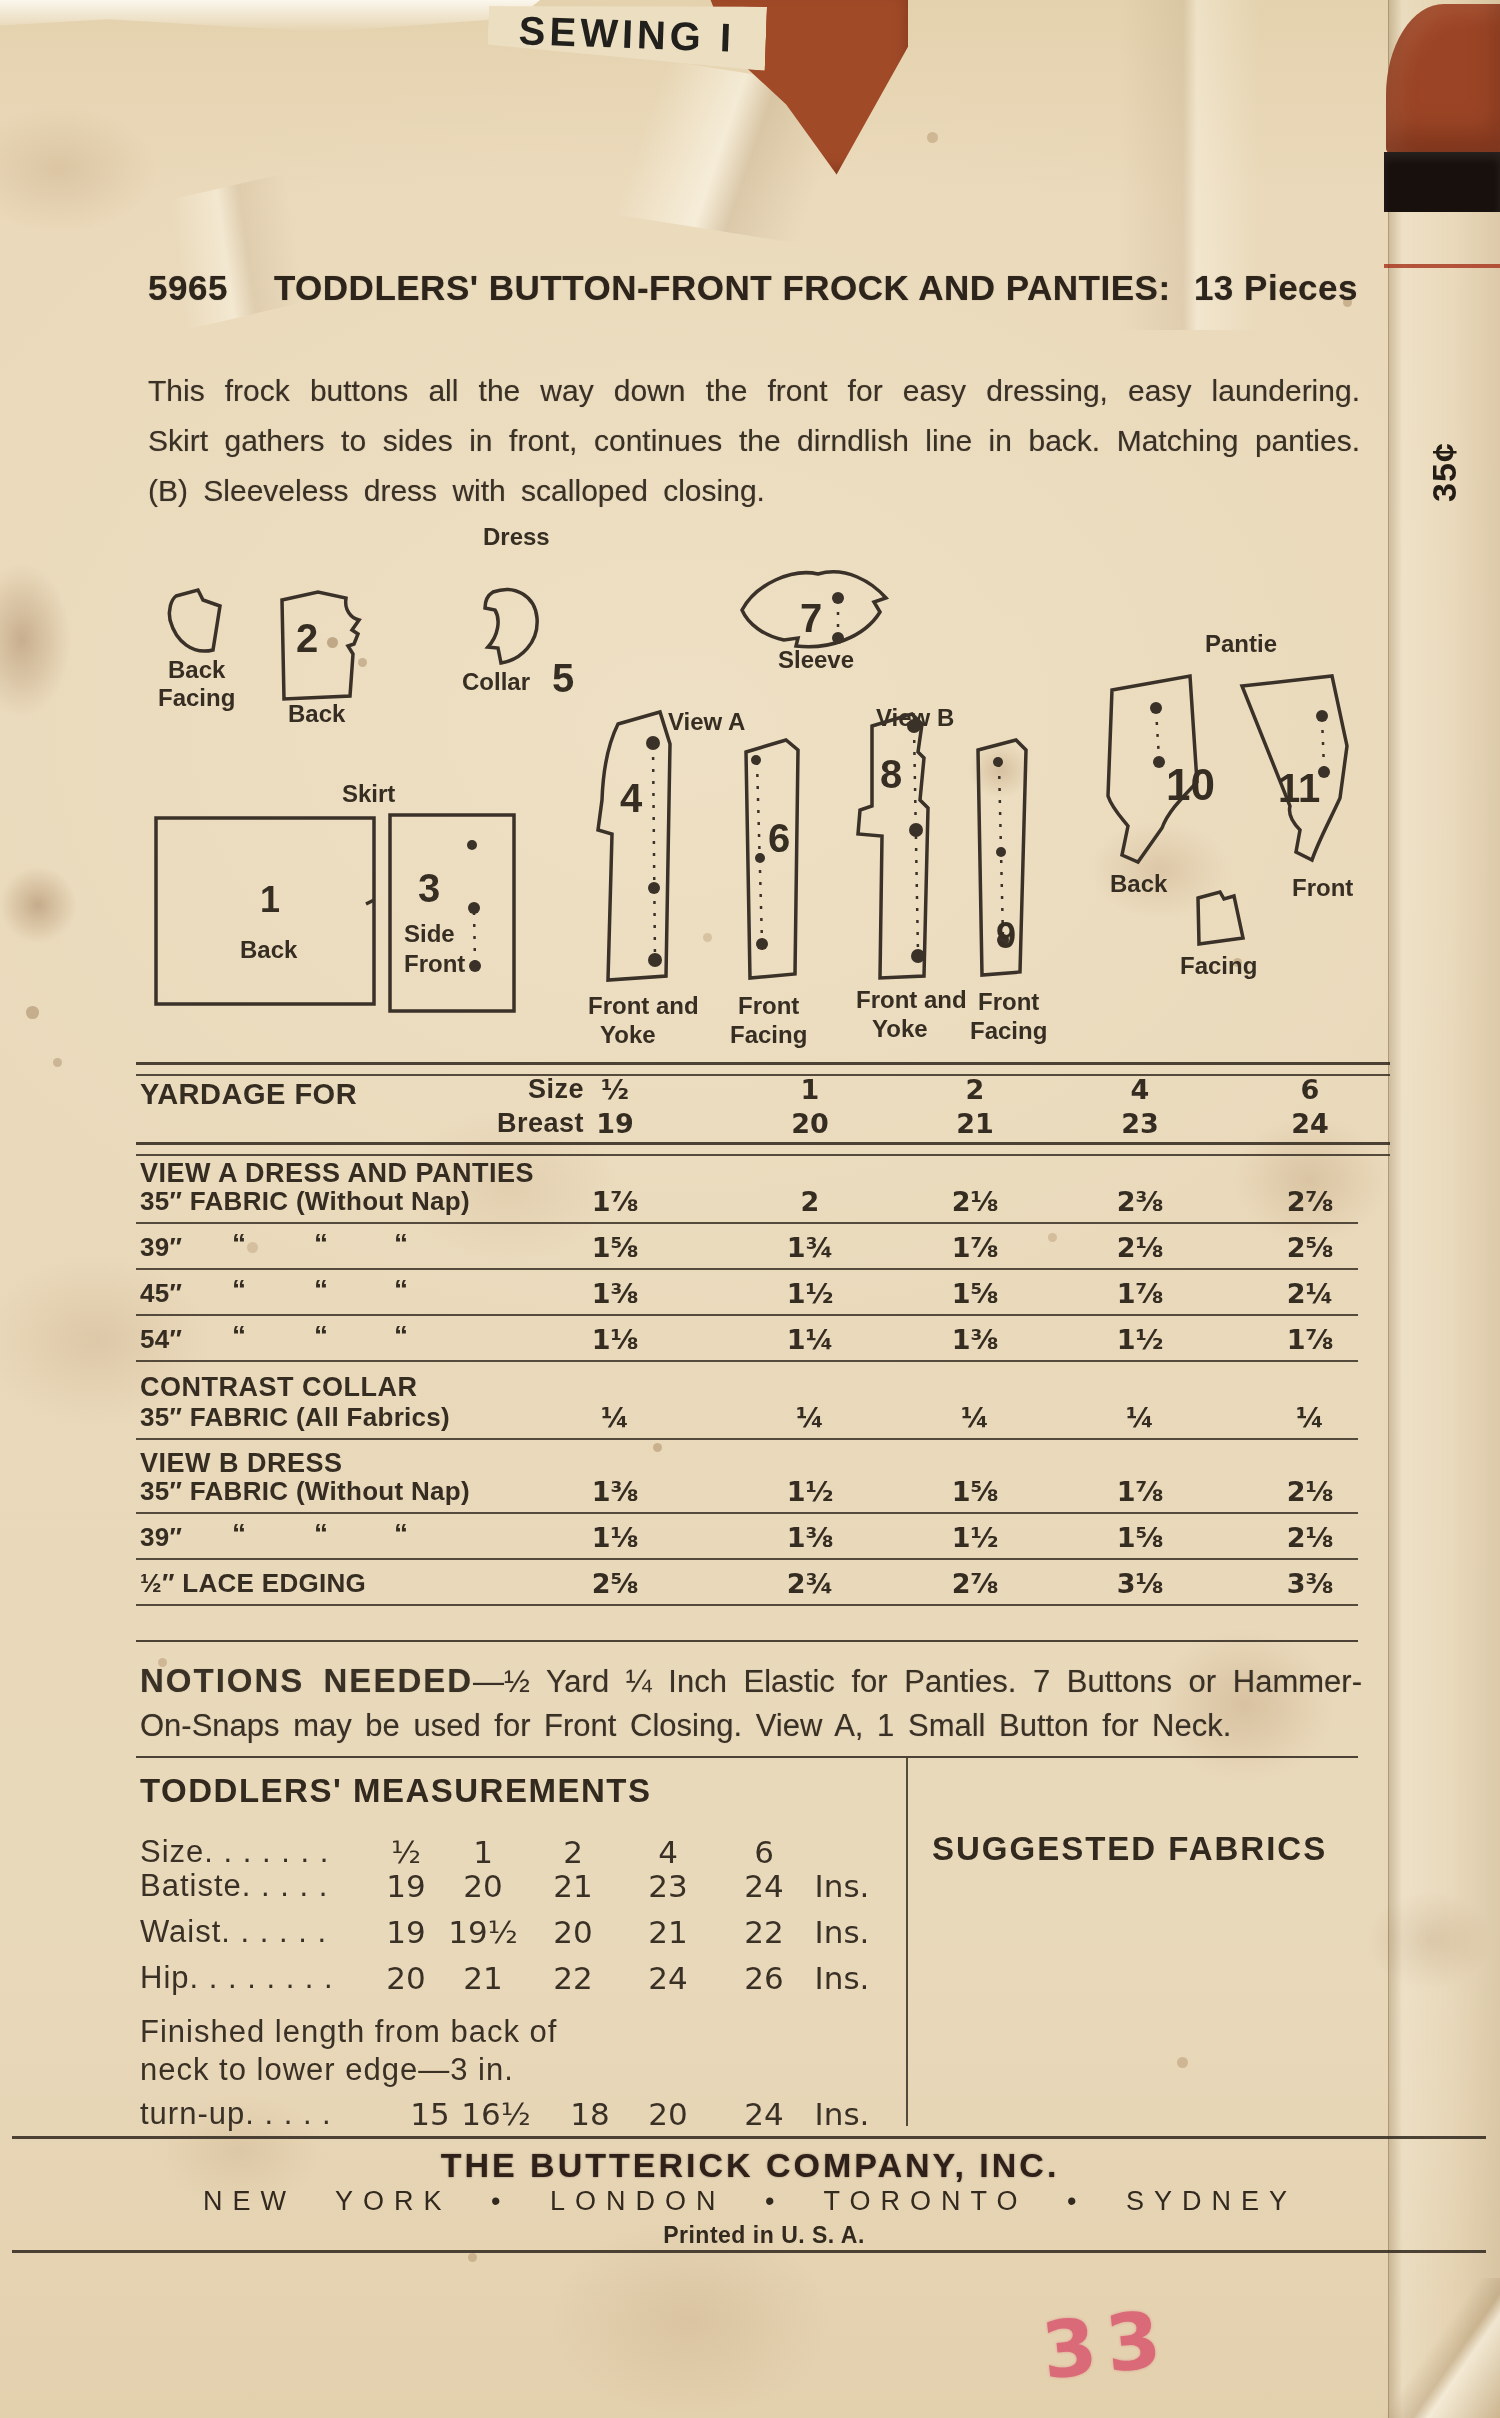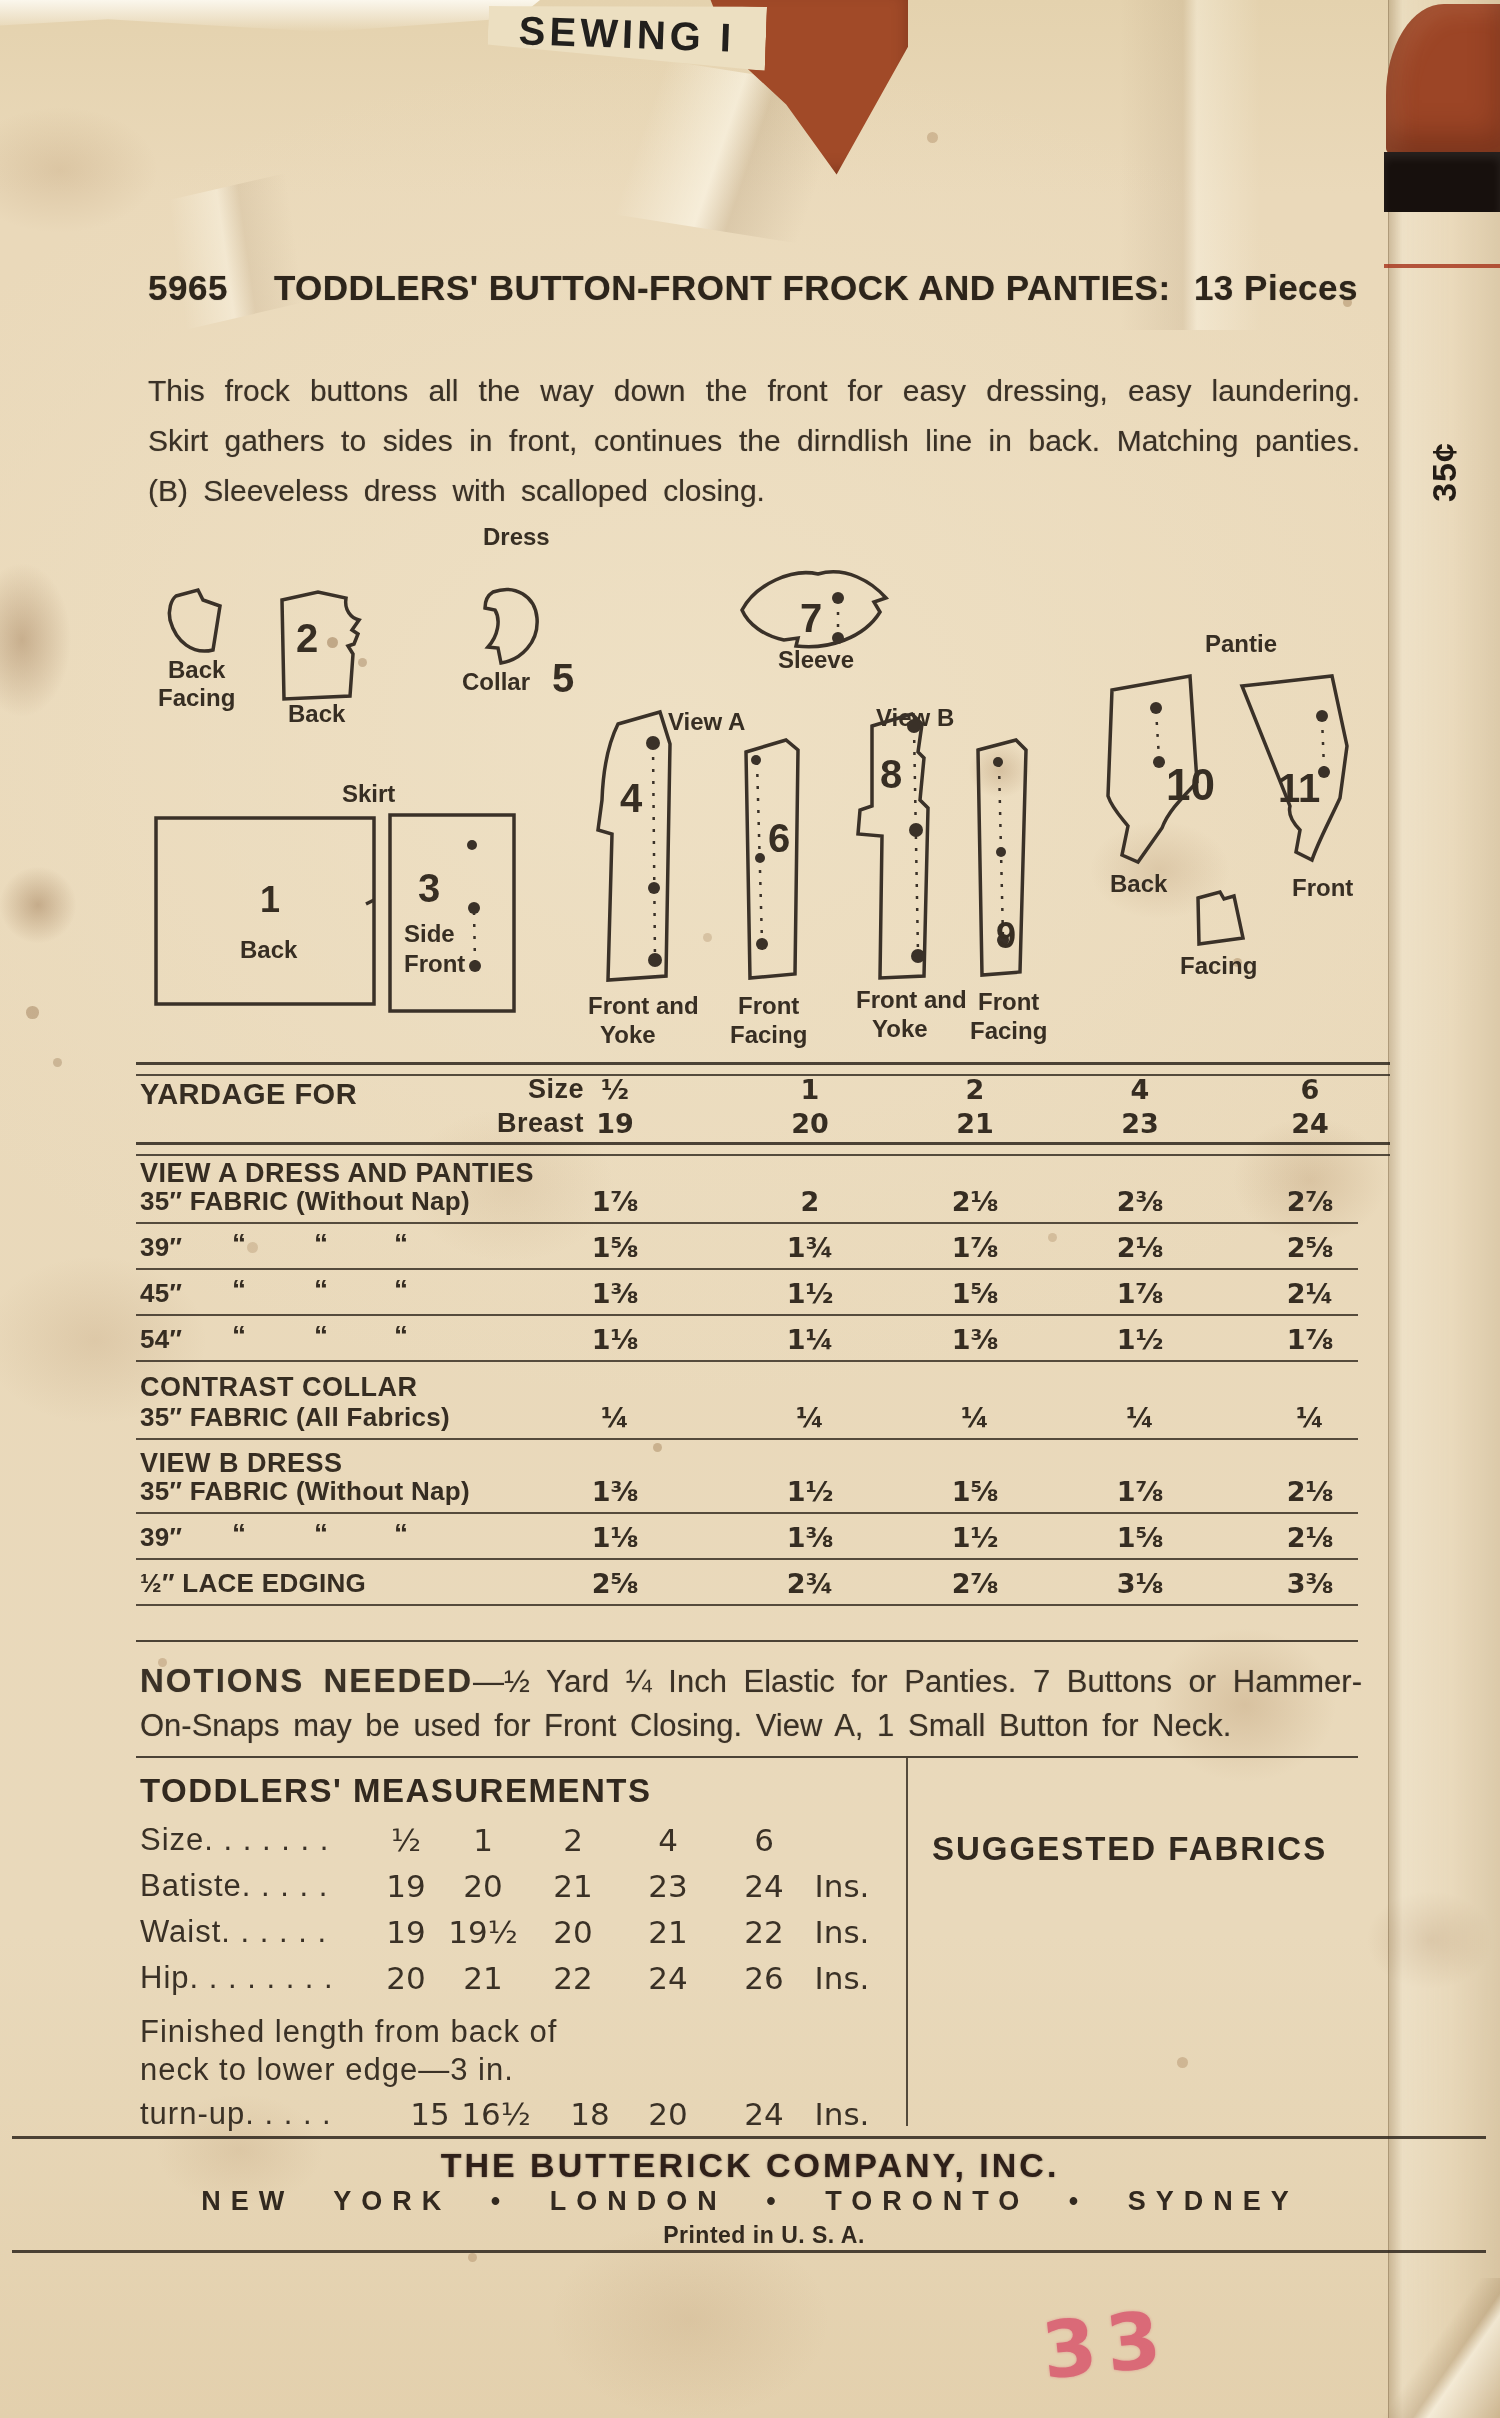--- a/index.html
+++ b/index.html
@@ -107,21 +107,21 @@
   .mnote{position:absolute;left:4px;white-space:nowrap;letter-spacing:1px;}
   .divider-v{position:absolute;left:906px;top:1758px;width:2px;height:368px;background:rgba(47,39,29,.8);}
   
   .fabrics{position:absolute;left:932px;top:1824px;width:452px;color:#3a3126;}
   .fabrics .ftitle{font-size:33px;font-weight:700;letter-spacing:2px;color:#32291f;margin:6px 0 18px 0;}
   .fabrics .ftext{font-size:29px;line-height:43px;letter-spacing:.3px;}
   
   .f-company{position:absolute;left:0;top:2146px;width:1500px;text-align:center;
     font-size:34px;font-weight:700;letter-spacing:3px;color:#2f2019;text-shadow:0 0 2px rgba(47,32,25,.5);}
   .f-cities{position:absolute;left:10px;top:2186px;width:1480px;text-align:center;
-    font-size:27px;font-weight:700;letter-spacing:10px;word-spacing:22px;color:#32291f;}
+    font-size:27px;font-weight:400;letter-spacing:10px;word-spacing:22px;color:#32291f;}
   .f-printed{position:absolute;left:0;top:2222px;width:1500px;text-align:center;
     font-size:23px;font-weight:700;letter-spacing:.5px;color:#32291f;margin-left:14px;}
   .stamp{position:absolute;left:1042px;top:2300px;font-family:"DejaVu Sans",sans-serif;
     font-size:78px;font-weight:700;letter-spacing:10px;color:#d95f72;transform:rotate(-6deg);
     text-shadow:0 0 3px rgba(217,95,114,.55);opacity:.9;}
 </style>
 </head>
 <body>
 
 <div class="page">
@@ -359,21 +359,21 @@
     <div class="rule" style="top:542px"></div>
 
   </div>
   <div class="hrule" style="left:136px;top:1640px;width:1222px;height:2px"></div>
 
   <p class="notions"><span class="nh">NOTIONS NEEDED</span><span>—½ Yard ¼ Inch Elastic for Panties. 7 Buttons or Hammer-On-Snaps may be used for Front Closing. View A, 1 Small Button for Neck.</span></p>
   <div class="hrule" style="left:136px;top:1756px;width:1222px;height:2px"></div>
 
   <div class="measure">
     <div class="mtitle">TODDLERS' MEASUREMENTS</div>
-    <div class="mrow" style="top:56px">
+    <div class="mrow" style="top:68px">
       <span class="mlabel">Size. . . . . . .</span>
       <span class="mval m0">½</span>
       <span class="mval m1">1</span>
       <span class="mval m2">2</span>
       <span class="mval m3">4</span>
       <span class="mval m4">6</span>
       <span class="mval m5"></span>
     </div>
     <div class="mrow" style="top:102px">
       <span class="mlabel">Batiste. . . . .</span>

